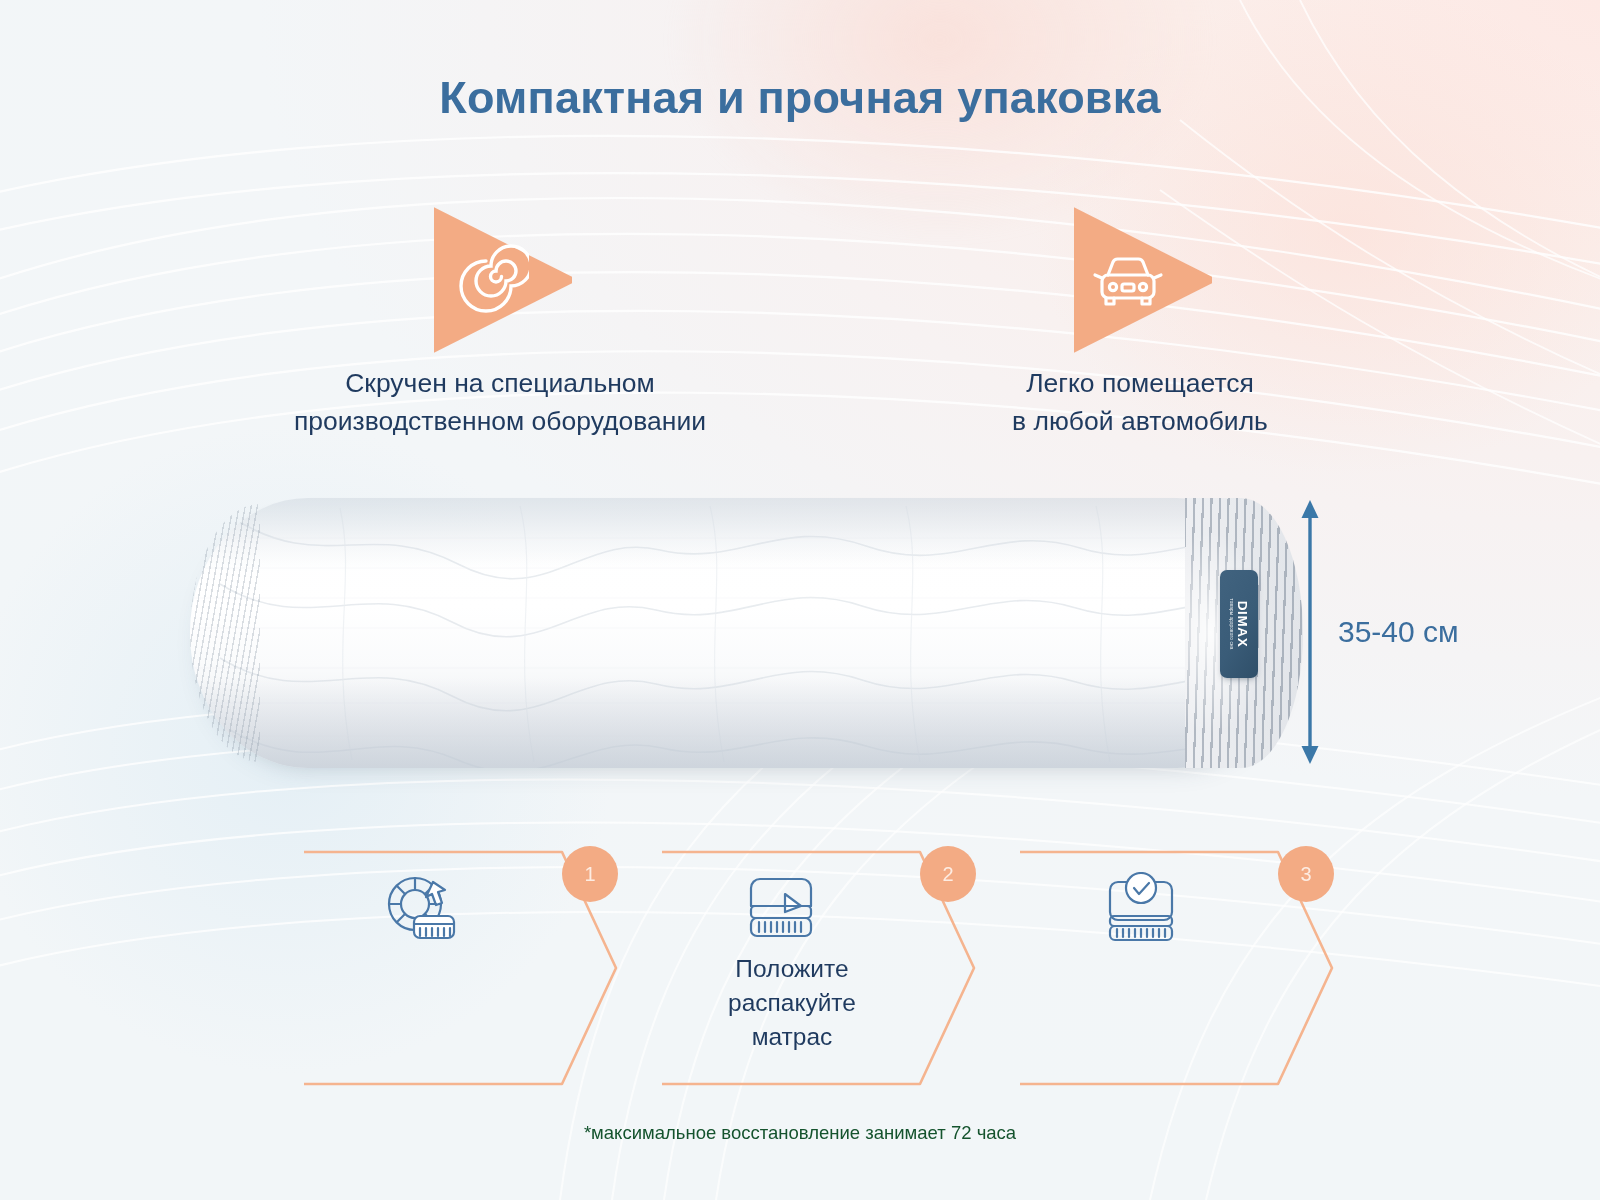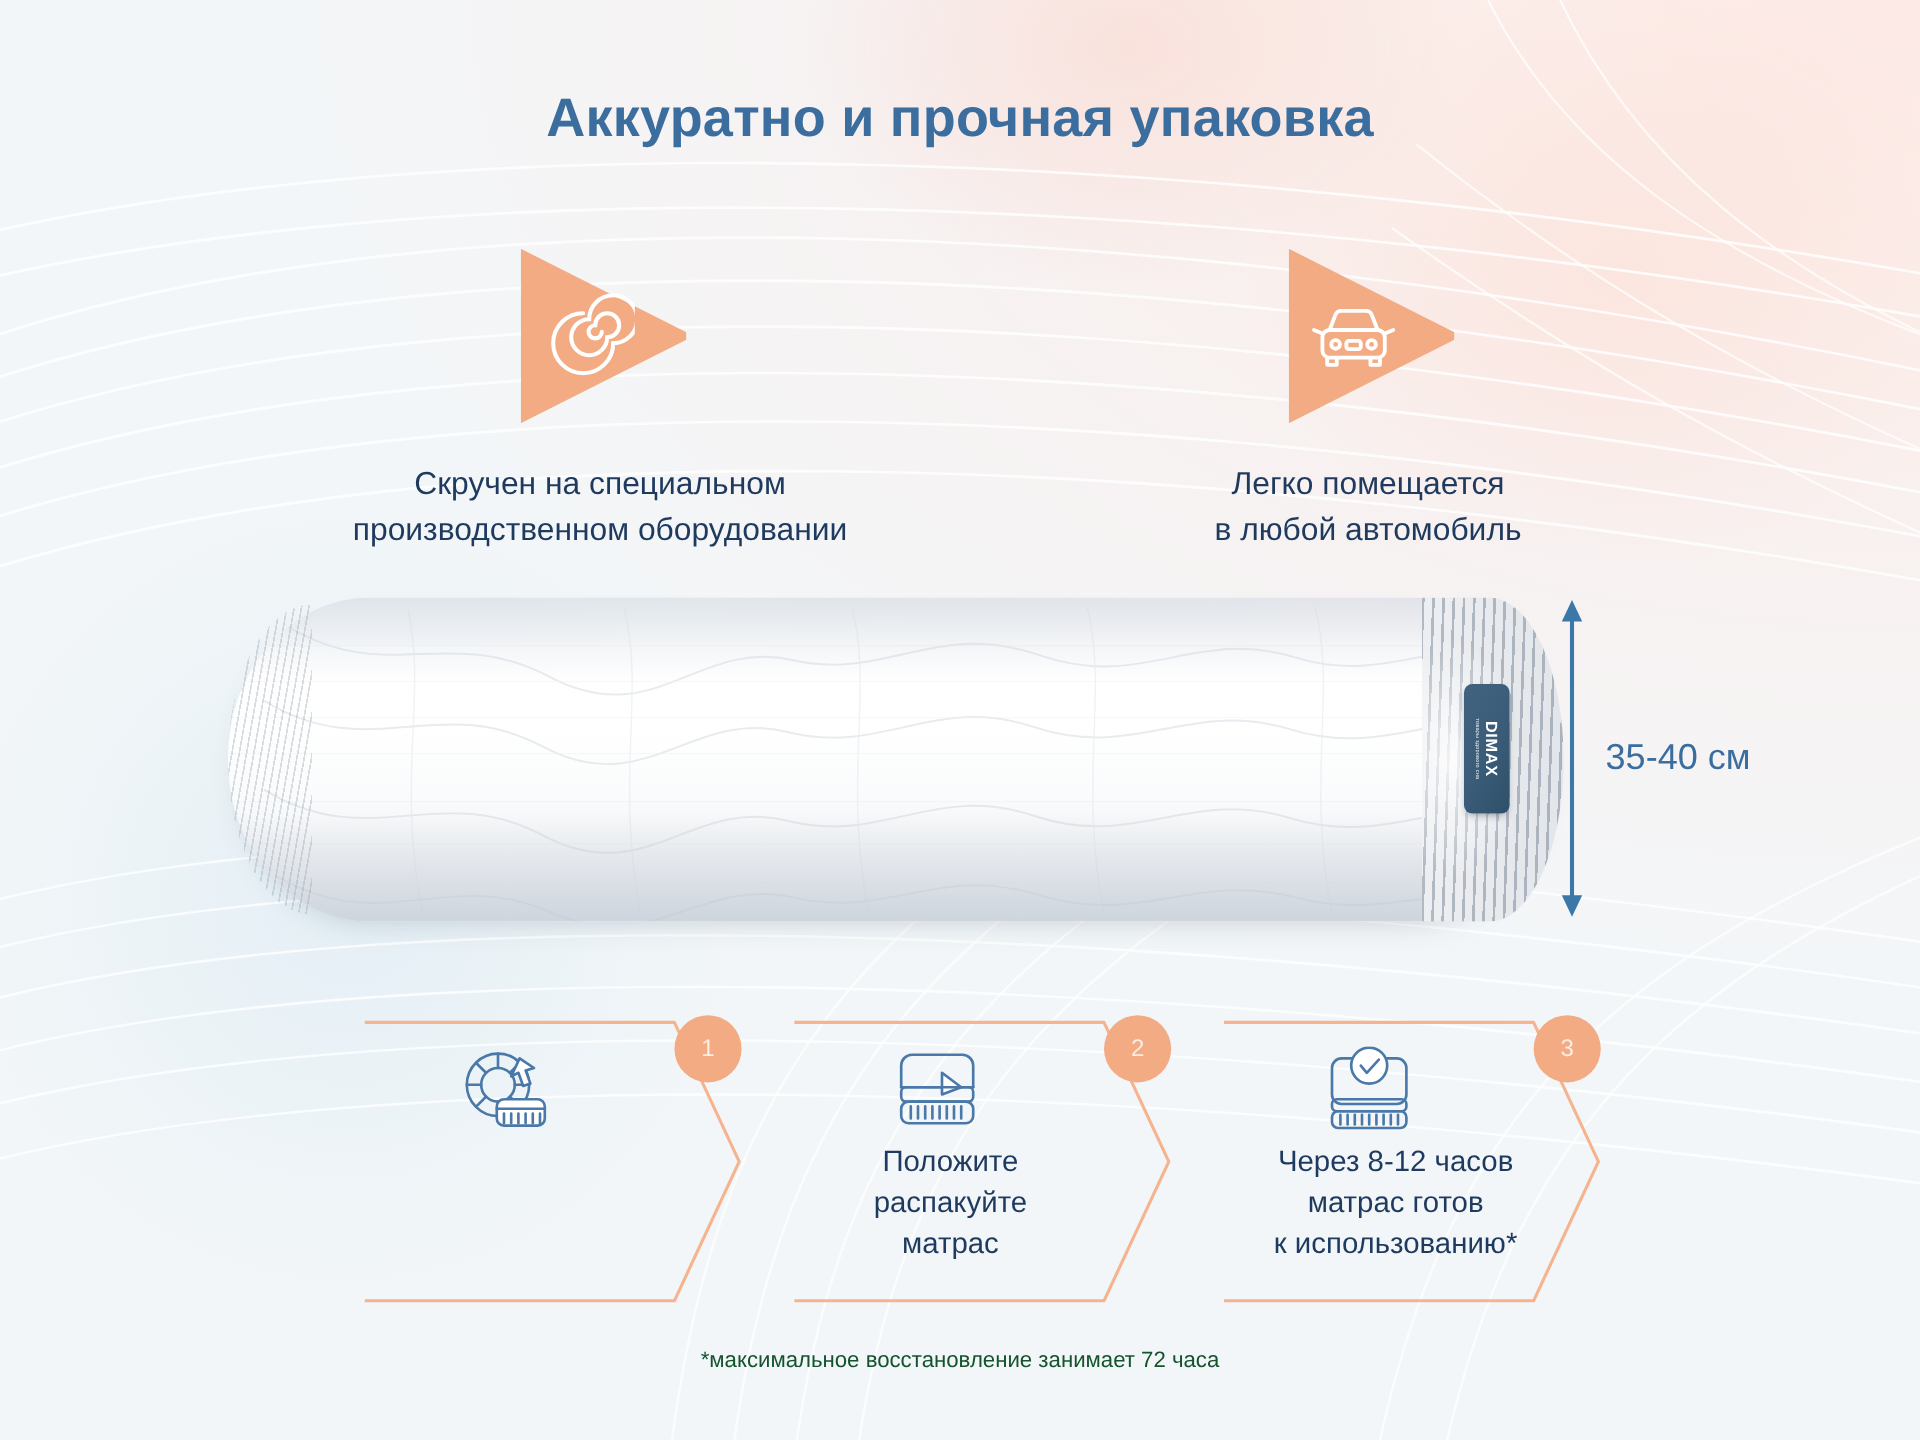--- a/index.html
+++ b/index.html
@@ -52,21 +52,21 @@
   .tri .shape{
     position:absolute;inset:0;
     background:#f3ab84;
     clip-path:polygon(6% 4%, 98% 48%, 98% 52%, 6% 96%);
     -webkit-clip-path:polygon(6% 4%, 98% 48%, 98% 52%, 6% 96%);
   }
   .tri svg.glyph{position:absolute;left:18px;top:42px;}
   .tri-2 svg.glyph{left:26px;top:50px;}
 
   .feature-text{
-    margin-top:20px;
+    margin-top:0;
     font-size:26.5px;line-height:1.44;color:#1f3a5f;font-weight:400;
     white-space:pre-line;
   }
 
   
   .roll-area{position:absolute;left:150px;top:470px;width:1180px;height:340px;z-index:4;}
 
   .roll{
     position:absolute;left:40px;top:28px;width:1105px;height:270px;
   }
@@ -213,21 +213,21 @@
       <g fill="none" stroke="#ffffff" stroke-width="1.8" opacity="0.75">
         <path d="M1240 0 C 1300 120, 1420 220, 1660 300"></path>
         <path d="M1300 0 C 1360 126, 1470 228, 1680 312"></path>
         <path d="M1180 120 C 1280 200, 1420 300, 1660 400"></path>
         <path d="M1160 190 C 1270 268, 1420 368, 1660 470"></path>
       </g>
     </svg>
   </div>
 </div>
 
-<div class="title">Аккуратно и прочная упаковка</div>
+<div class="title">Компактная и прочная упаковка</div>
 
 <div class="feature feature-1">
   <div class="tri-wrap">
     <div class="tri tri-1">
       <div class="shape"></div>
       <svg class="glyph" width="86" height="86" viewBox="0 0 86 86" aria-hidden="true">
         <path d="M43 18 a25 25 0 1 0 25 25 a20 20 0 1 0 -20 -20 a15 15 0 1 0 15 15 a10 10 0 1 0 -10 -10 a5.5 5.5 0 1 0 5.5 5.5" fill="none" stroke="#ffffff" stroke-width="3.4" stroke-linecap="round"></path>
       </svg>
     </div>
   </div>
@@ -367,20 +367,17 @@
         <g fill="none" stroke="#4a78a8" stroke-width="2.2" stroke-linecap="round" stroke-linejoin="round">
           <rect x="9" y="10" width="62" height="38" rx="8"></rect>
           <rect x="9" y="44" width="62" height="10" rx="4"></rect>
           <rect x="9" y="54" width="62" height="14" rx="5"></rect>
           <path d="M16 57 v8 M22 57 v8 M28 57 v8 M34 57 v8 M40 57 v8 M46 57 v8 M52 57 v8 M58 57 v8 M64 57 v8"></path>
           <circle cx="40" cy="16" r="15" fill="#ffffff"></circle>
           <path d="M33 16 l5 6 l10 -11"></path>
         </g>
       </svg>
     </div>
-    <div class="step-text">Через 8-12 часов
-матрас готов
-к использованию*</div>
   </div>
 
 </div>
 
 <div class="footnote">*максимальное восстановление занимает 72 часа</div>
 
 </body></html>

